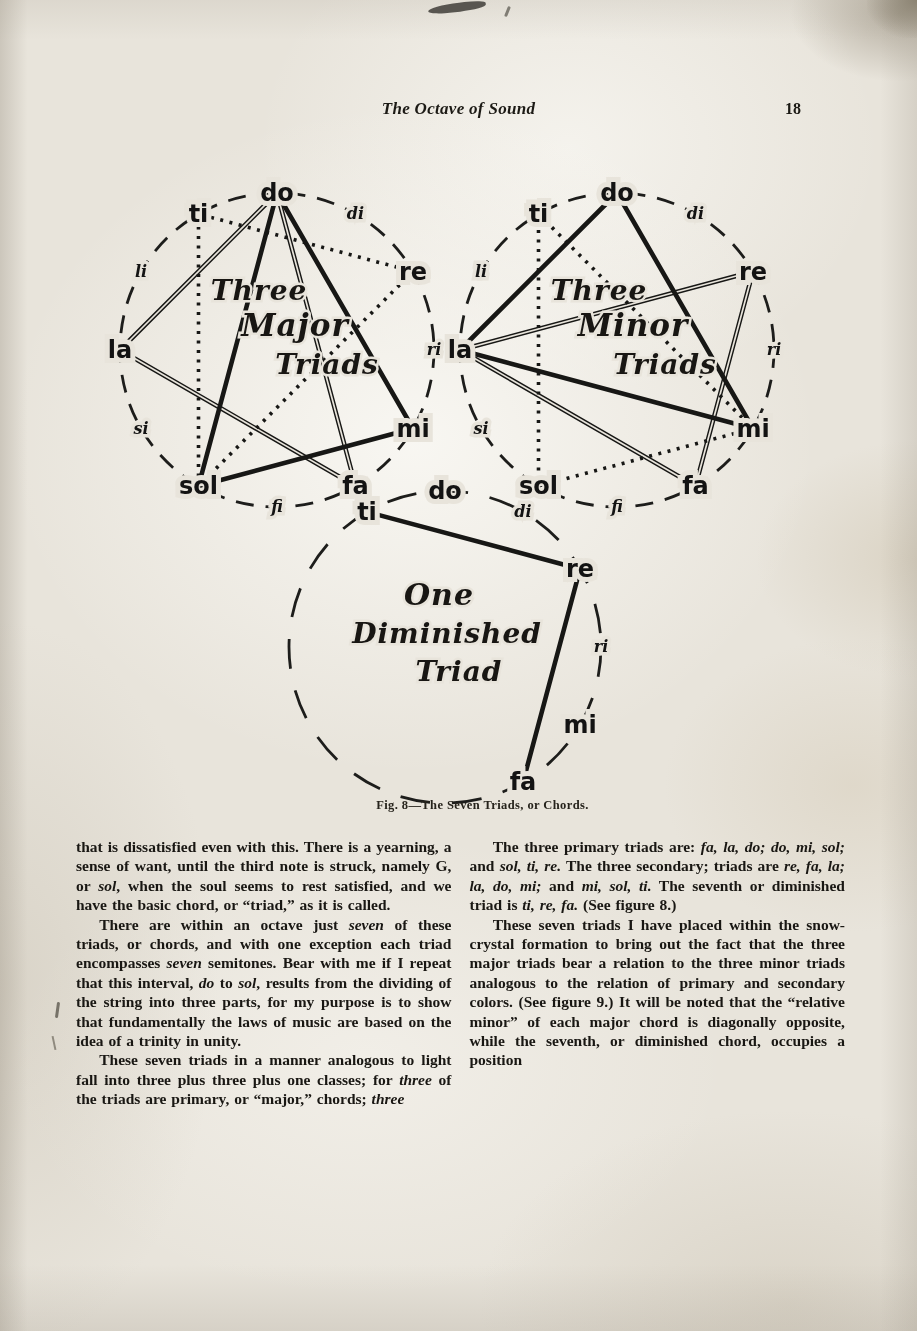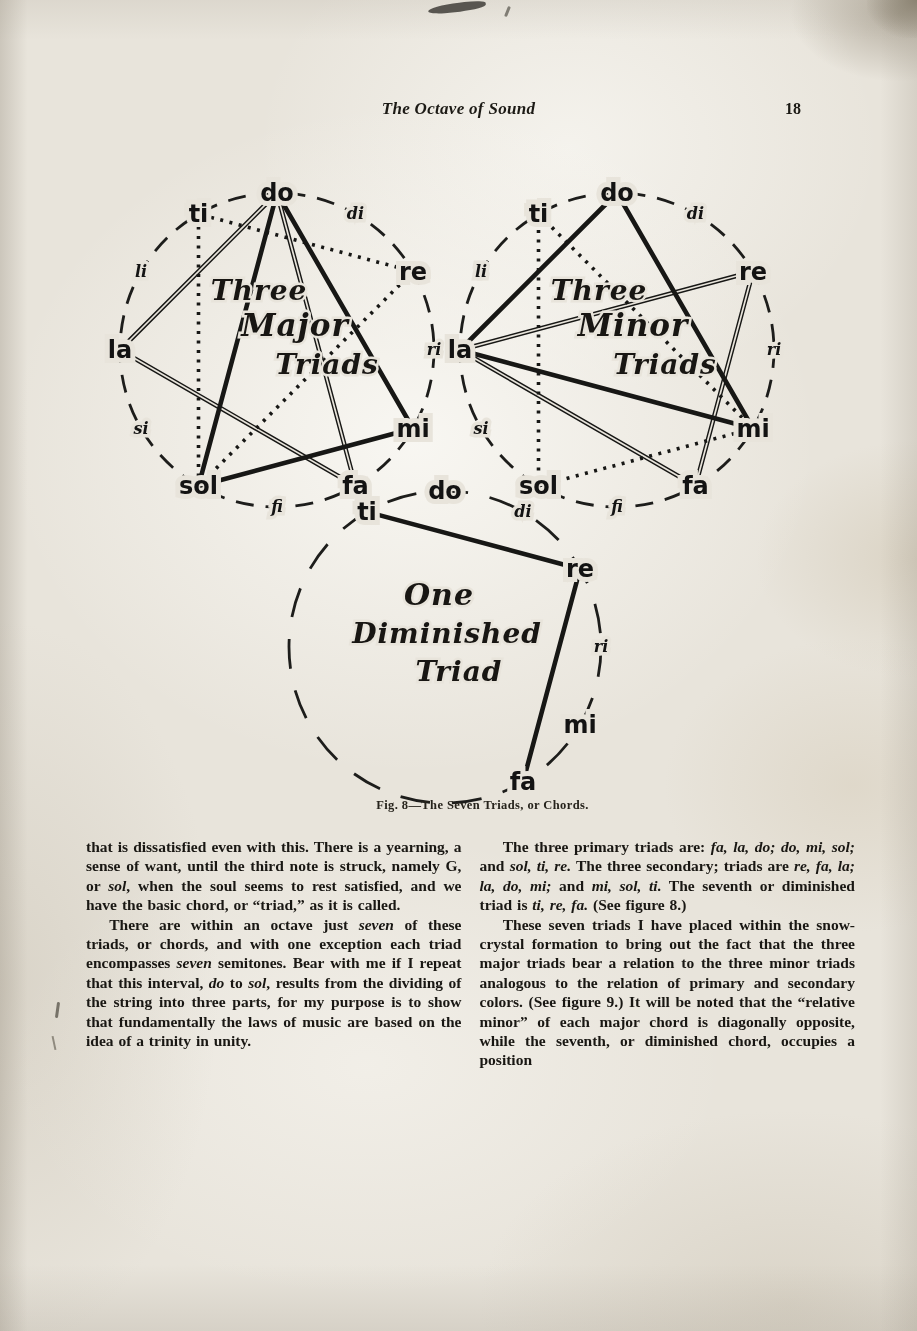--- a/index.html
+++ b/index.html
@@ -35,21 +35,21 @@
   .note.chromatic{font-family:"DejaVu Serif",serif;font-style:italic;font-weight:700;font-size:16px;stroke-width:7px;}
   .circle-title{
     font-family:"DejaVu Serif",serif;font-style:italic;font-weight:700;fill:#181613;
     paint-order:stroke;stroke:#e8e4db;stroke-width:5px;letter-spacing:1px;
   }
   .caption{
     position:absolute;top:798px;left:24px;width:917px;text-align:center;
     font-weight:700;font-size:12.5px;color:#26231c;letter-spacing:.4px;
   }
   .body-text{
-    position:absolute;top:837px;left:86px;width:769px;display:flex;gap:18px;
+    position:absolute;top:837px;left:76px;width:769px;display:flex;gap:18px;
   }
   .col{flex:1;min-width:0;}
   .col p{
     margin:0;text-indent:1.5em;text-align:justify;
     font-weight:700;font-size:15.5px;line-height:19.4px;color:#191713;word-spacing:1px;
   }
   .col p.noindent{text-indent:0;}
   .it{font-style:italic;}
   .stain{position:absolute;pointer-events:none;}
   .mark-top{top:3px;left:428px;width:58px;height:9px;background:#3f3d38;border-radius:60% 40% 50% 50%;transform:rotate(-7deg);opacity:.85;}
@@ -131,19 +131,20 @@
         <text x="459" y="681" text-anchor="middle" class="circle-title" font-size="28">Triad</text>
       </g>
     </svg>
 
   <div class="caption">Fig. 8—The Seven Triads, or Chords.</div>
 
   <div class="body-text">
     <div class="col">
         <p class="noindent"><span>that is dissatisfied even with this. There is a yearning, a sense of want, until the third note is struck, namely G, or </span><span class="it">sol</span><span>, when the soul seems to rest satisfied, and we have the basic chord, or “triad,” as it is called.</span></p>
         <p><span>There are within an octave just </span><span class="it">seven</span><span> of these triads, or chords, and with one exception each triad encompasses </span><span class="it">seven</span><span> semitones. Bear with me if I repeat that this interval, </span><span class="it">do</span><span> to </span><span class="it">sol</span><span>, results from the dividing of the string into three parts, for my purpose is to show that fundamentally the laws of music are based on the idea of a trinity in unity.</span></p>
+        <p><span>These seven triads in a manner analogous to light fall into three plus three plus one classes; for </span><span class="it">three</span><span> of the triads are primary, or “major,” chords; </span><span class="it">three</span></p>
       </div>
     <div class="col">
         <p><span>The three primary triads are: </span><span class="it">fa, la, do; do, mi, sol;</span><span> and </span><span class="it">sol, ti, re.</span><span> The three secondary; triads are </span><span class="it">re, fa, la; la, do, mi;</span><span> and </span><span class="it">mi, sol, ti.</span><span> The seventh or diminished triad is </span><span class="it">ti, re, fa.</span><span> (See figure 8.)</span></p>
         <p><span>These seven triads I have placed within the snow-crystal formation to bring out the fact that the three major triads bear a relation to the three minor triads analogous to the relation of primary and secondary colors. (See figure 9.) It will be noted that the “relative minor” of each major chord is diagonally opposite, while the seventh, or diminished chord, occupies a position</span></p>
       </div>
   </div>
 </div>
 
 </body></html>

